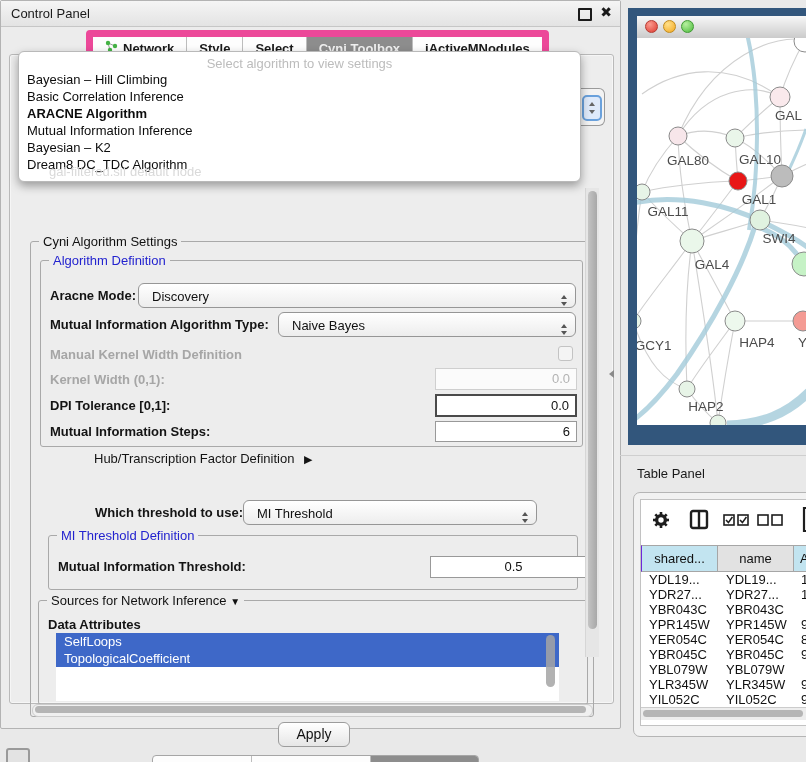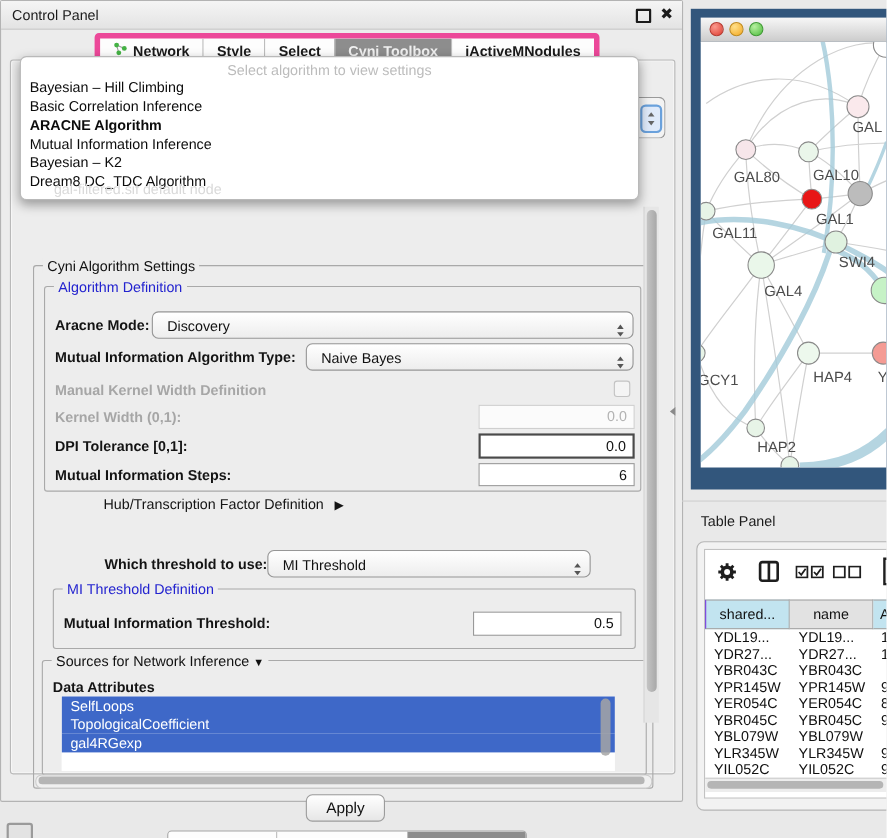--- a/index.html
+++ b/index.html
@@ -9,21 +9,21 @@
   
   .control-panel{position:absolute;left:0;top:7;width:619px;height:727px;background:#ececec;
                  border:1px solid #b3b3b3;border-radius:2px;}
   .cp-titlebar{position:absolute;left:0;top:0;right:0;height:25px;
                background:linear-gradient(#f5f5f5,#e3e3e3);border-bottom:1px solid #c6c6c6;}
   .cp-title{position:absolute;left:10px;top:0;line-height:25px;font-size:13px;color:#1a1a1a;}
   .float-btn{position:absolute;right:28px;top:7px;width:10px;height:9px;border:2px solid #1a1a1a;border-radius:1px;}
   .close-btn{position:absolute;right:8px;top:3px;font-weight:bold;font-size:14px;color:#1a1a1a;}
 
   .cp-tabs{position:absolute;left:85px;top:29px;display:flex;height:22px;background:#fdfdfd;
-           border:5px solid #ec4899;border-radius:4px;overflow:hidden;}
+           border:7px solid #ec4899;border-radius:4px;overflow:hidden;}
   .cp-tab{display:flex;align-items:center;padding:0 12px;font-weight:700;font-size:13px;color:#1a1a1a;
           border-left:1px solid #bdbdbd;white-space:nowrap;}
   .cp-tab:first-child{border-left:none;}
   .cp-tab.sel{background:#8d8d8d;color:#f0f0f0;}
   .cp-tab svg{margin-right:5px;}
 
   .cp-main{position:absolute;left:8px;top:53px;width:603px;height:648px;background:#ededed;
            border:1px solid #b9b9b9;border-radius:3px;box-shadow:inset 0 0 0 1px #f6f6f6;}
 
   .fieldset{position:absolute;border:1px solid #a9a9a9;border-radius:3px;}
@@ -188,34 +188,33 @@
         <span class="step"><svg width="8" height="13">
               <path d="M4,1 L7,5 H1 z" fill="#555"></path>
               <path d="M4,12 L1,8 H7 z" fill="#555"></path>
             </svg></span>
       </div>
 
       <div class="fieldset" style="left:38px;top:480px;width:528px;height:53px;">
         <span class="legend blue">MI Threshold Definition</span>
       </div>
       <span class="lbl" style="left:48px;top:504px;">Mutual Information Threshold:</span>
-      <div class="tinput" style="left:420px;top:501px;width:135px;height:22px;">0.5</div>
+      <div class="tinput" style="left:420px;top:501px;width:157px;height:22px;text-align:center;">0.5</div>
 
       <div class="fieldset" style="left:28px;top:545px;width:548px;height:103px;">
         <span class="legend">
           <span>Sources for Network Inference</span>
           <span style="font-size:10px;">▼</span>
         </span>
       </div>
       <span class="lbl" style="left:38px;top:562px;">Data Attributes</span>
       <div class="attr-list" id="attr-list">
 
       <div class="attr-item" style="background: rgb(62, 104, 200);">SelfLoops</div>
           <div class="attr-item" style="background: rgb(62, 104, 200);">TopologicalCoefficient</div>
-          <div class="attr-item" style="background: rgb(62, 104, 200);">gal4RGexp</div>
           <div class="attr-scroll"></div>
         </div>
 
       <div class="hscroll">
           <span class="thumb"></span>
         </div>
 
       <div class="apply-btn">Apply</div>
 
       <div class="bottom-tabs" id="bottom-tabs">

